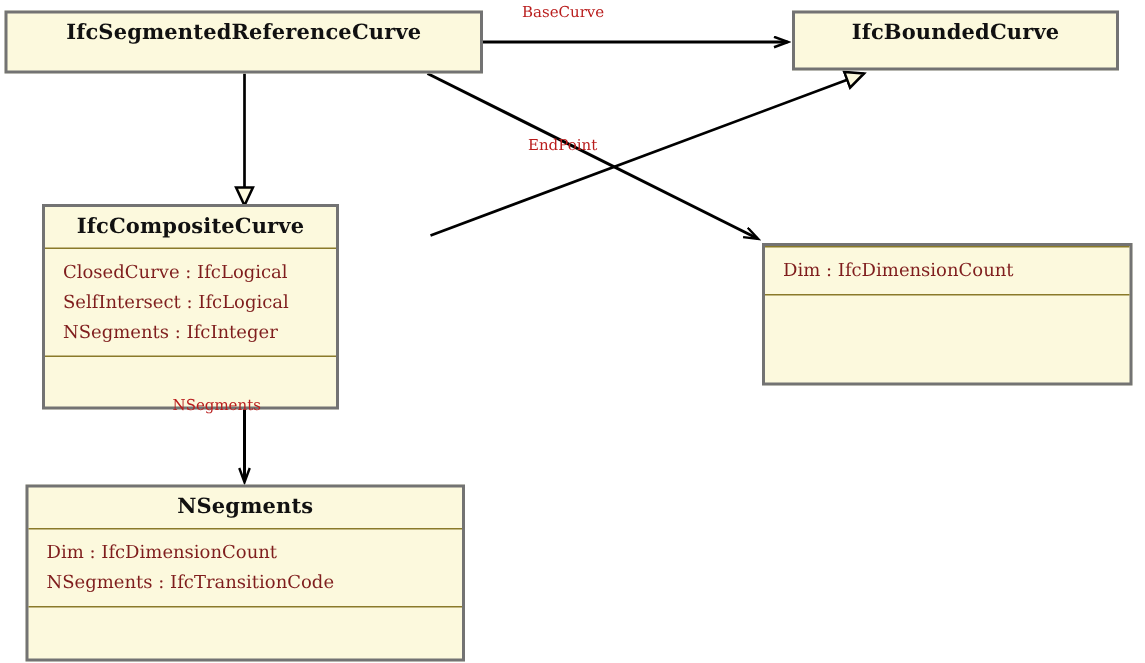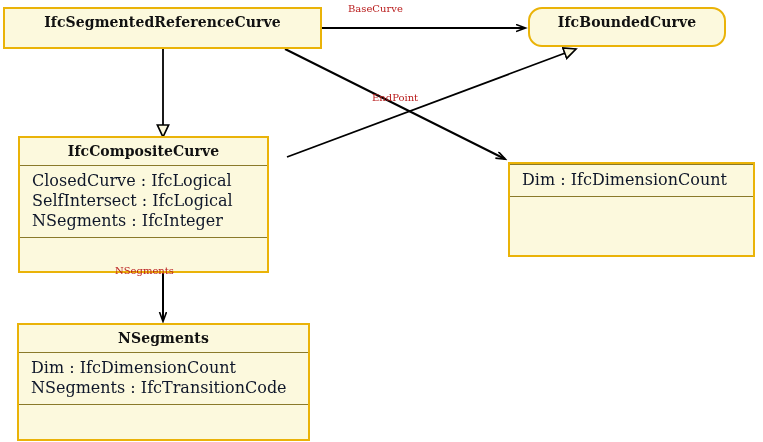--- a/index.html
+++ b/index.html
@@ -20,65 +20,65 @@
     left: 0;
     top: 0;
     width: 763px;
     height: 442px;
     pointer-events: none;
   }
   .uml-class {
     position: absolute;
     box-sizing: border-box;
     background: #fcf9dd;
-    border: 2px solid #eab308;
+    border: 2px solid #737373;
     display: flex;
     flex-direction: column;
   }
   .uml-title {
     text-align: center;
     font-weight: bold;
     font-size: 14px;
     color: #111111;
     padding: 5px 4px 6px 4px;
     letter-spacing: 0.1px;
   }
   .uml-sep {
     height: 0;
     border-top: 1.5px solid #8a7a2a;
   }
   .uml-attrs {
     padding: 5px 10px 6px 12px;
   }
   .uml-attr {
-    font-size: 16px;
-    color: #0f172a;
+    font-size: 12px;
+    color: #7f1d1d;
     line-height: 20px;
     white-space: nowrap;
   }
   .uml-empty {
     flex: 1 1 auto;
     min-height: 14px;
   }
   .edge-label {
     position: absolute;
     font-size: 10px;
     color: #b91c1c;
     white-space: nowrap;
     background: transparent;
   }
   
   #box-srefcurve { left: 3px;   top: 7px;   width: 319px; height: 42px; }
-  #box-boundedcurve { left: 528px; top: 7px; width: 198px; height: 40px; border-radius: 14px; }
-  #box-compositecurve { left: 18px; top: 136px; width: 251px; height: 137px; }
+  #box-boundedcurve { left: 528px; top: 7px; width: 218px; height: 40px; }
+  #box-compositecurve { left: 28px; top: 136px; width: 198px; height: 137px; }
   #box-placement { left: 508px; top: 162px; width: 247px; height: 95px; }
   #box-segment { left: 17px; top: 323px; width: 293px; height: 118px; }
   
   #label-basecurve { left: 348px; top: 3px; }
-  #label-endpoint { left: 372px; top: 92px; text-align: right; }
+  #label-endpoint { left: 352px; top: 92px; text-align: right; }
   #label-segments { left: 115px; top: 265px; }
 </style>
 </head>
 <body>
 
 <div id="canvas">
 
   <svg class="edges" viewBox="0 0 763 442" xmlns="http://www.w3.org/2000/svg">
     <defs>
       <marker id="m-open" markerWidth="12" markerHeight="12" refX="9.5" refY="4" orient="auto" markerUnits="userSpaceOnUse">

